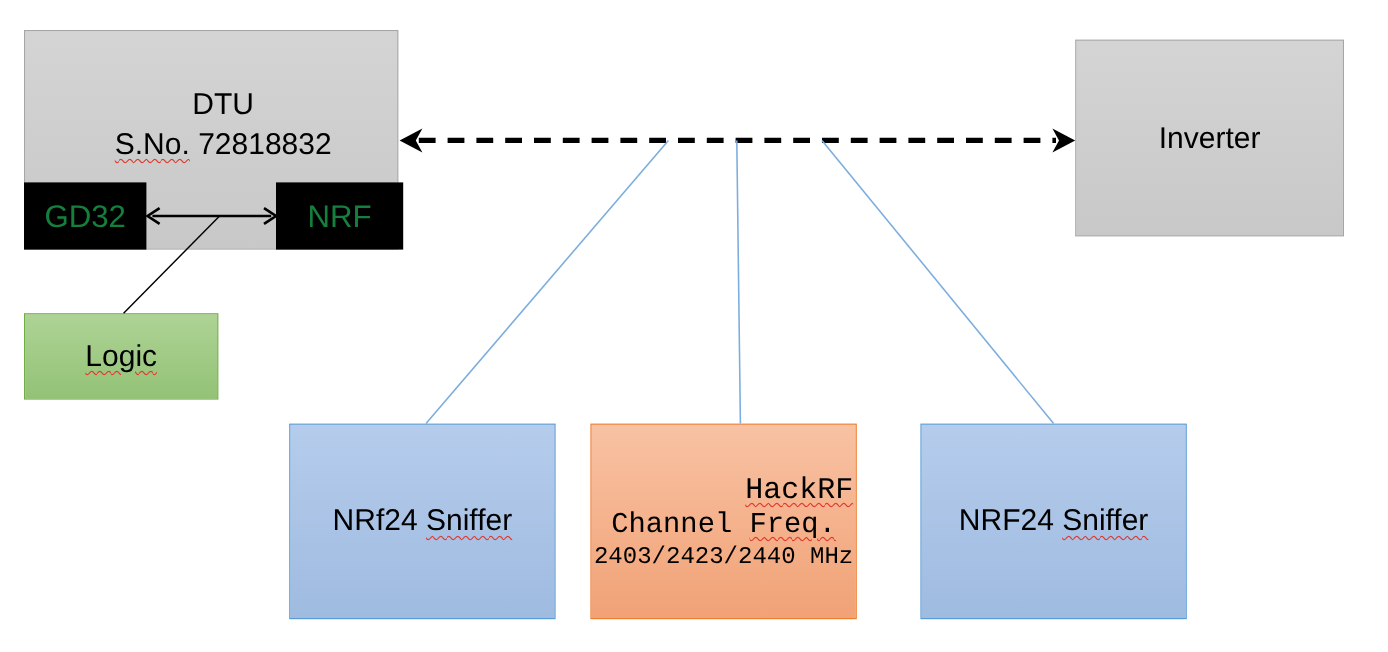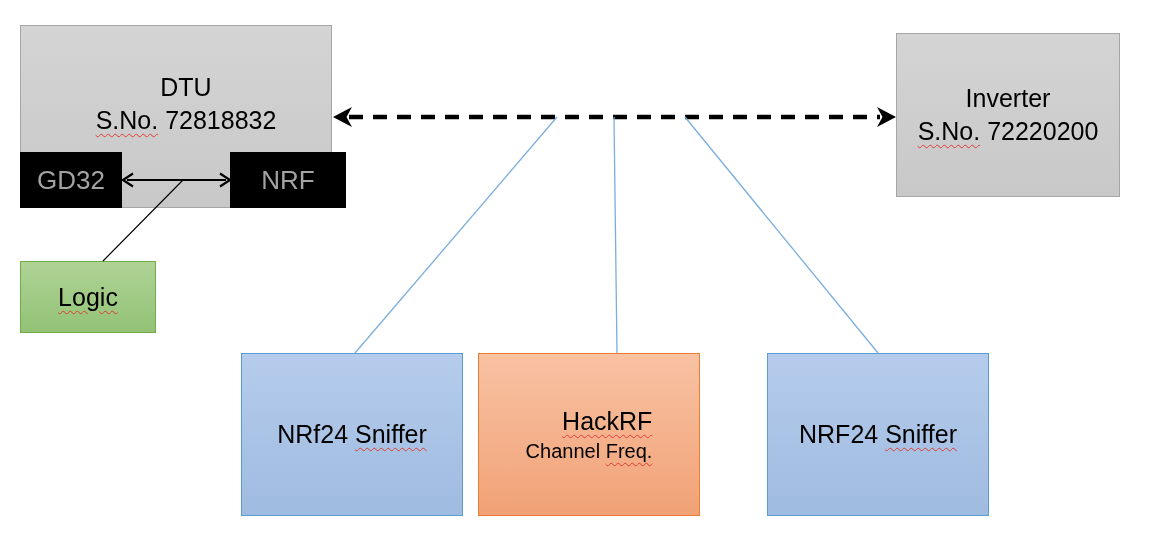--- a/index.html
+++ b/index.html
@@ -17,48 +17,48 @@
     position: absolute;
     box-sizing: border-box;
     display: flex;
     flex-direction: column;
     align-items: center;
     justify-content: center;
     text-align: center;
   }
 
   .box.gray   { background: linear-gradient(#d4d4d4, #c8c8c8); border: 1.5px solid #a6a6a6; }
-  .box.black  { background: #000000; color: #a3a3a3; }
+  .box.black  { background: #000000; color: #15803d; }
   .box.green  { background: linear-gradient(#aed395, #93c276); border: 1.5px solid #70ad47; }
   .box.blue   { background: linear-gradient(#b5ccec, #9fbbe0); border: 1.5px solid #5b9bd5; }
   .box.orange { background: linear-gradient(#f8c2a3, #f1a276); border: 1.5px solid #ed7d31; }
 
   .t-main { font-size: 25px; line-height: 33px; }
-  .t-sub  { font-size: 20px; line-height: 26px; }
+  .t-sub  { font-size: 24px; line-height: 26px; }
   .t-freq { font-size: 20px; line-height: 27px; }
   .t-chip { font-size: 26px; line-height: 30px; }
 
   
   .sq {
     text-decoration-line: underline;
     text-decoration-style: wavy;
     text-decoration-color: #e03c31;
     text-decoration-thickness: 1px;
     text-underline-offset: 4px;
     text-align: right;
   }
 
   
   #dtu-box      { left: 20px;  top: 25px;  width: 312px; height: 183px; padding-left: 20px; }
   #gd32-box     { left: 20px;  top: 152px; width: 102px; height: 56px; }
-  #nrf-box      { left: 230px; top: 152px; width: 116px; height: 56px; }
+  #nrf-box      { left: 230px; top: 152px; width: 106px; height: 56px; }
   #inverter-box { left: 896px; top: 33px;  width: 224px; height: 164px; }
-  #logic-box    { left: 20px;  top: 261px; width: 136px; height: 72px; }
+  #logic-box    { left: 20px;  top: 261px; width: 162px; height: 72px; }
   #sniffer-left-box  { left: 241px; top: 353px; width: 222px; height: 163px; }
-  #hackrf-box        { left: 478px; top: 353px; width: 222px; height: 163px; }
+  #hackrf-box        { left: 492px; top: 353px; width: 222px; height: 163px; font-family: Liberation Mono, monospace; }
   #sniffer-right-box { left: 767px; top: 353px; width: 222px; height: 163px; }
 
   svg.connector-layer {
     position: absolute;
     left: 0; top: 0;
     width: 1157px; height: 543px;
     pointer-events: none;
     z-index: 10;
   }
 </style>
@@ -78,38 +78,38 @@
     <span>GD32</span>
   </div>
 
   <div class="box black t-chip" id="nrf-box">
     <span>NRF</span>
   </div>
 
   <div class="box gray" id="inverter-box">
     <div class="t-main">
       <div>Inverter</div>
-      <div><span class="sq">S.No.</span> <span>72220200</span></div>
     </div>
   </div>
 
   <div class="box green t-main" id="logic-box">
     <span class="sq">Logic</span>
   </div>
 
   <div class="box blue" id="sniffer-left-box">
     <div class="t-main">
       <div><span>NRf24</span> <span class="sq">Sniffer</span></div>
     </div>
   </div>
 
   <div class="box orange" id="hackrf-box">
     <div>
       <div class="t-main sq">HackRF</div>
       <div class="t-sub"><span>Channel</span> <span class="sq">Freq.</span></div>
+      <div class="t-freq">2403/2423/2440 MHz</div>
     </div>
   </div>
 
   <div class="box blue" id="sniffer-right-box">
     <div class="t-main">
       <div><span>NRF24</span> <span class="sq">Sniffer</span></div>
     </div>
   </div>
 
   <svg class="connector-layer" viewBox="0 0 1157 543" xmlns="http://www.w3.org/2000/svg">

